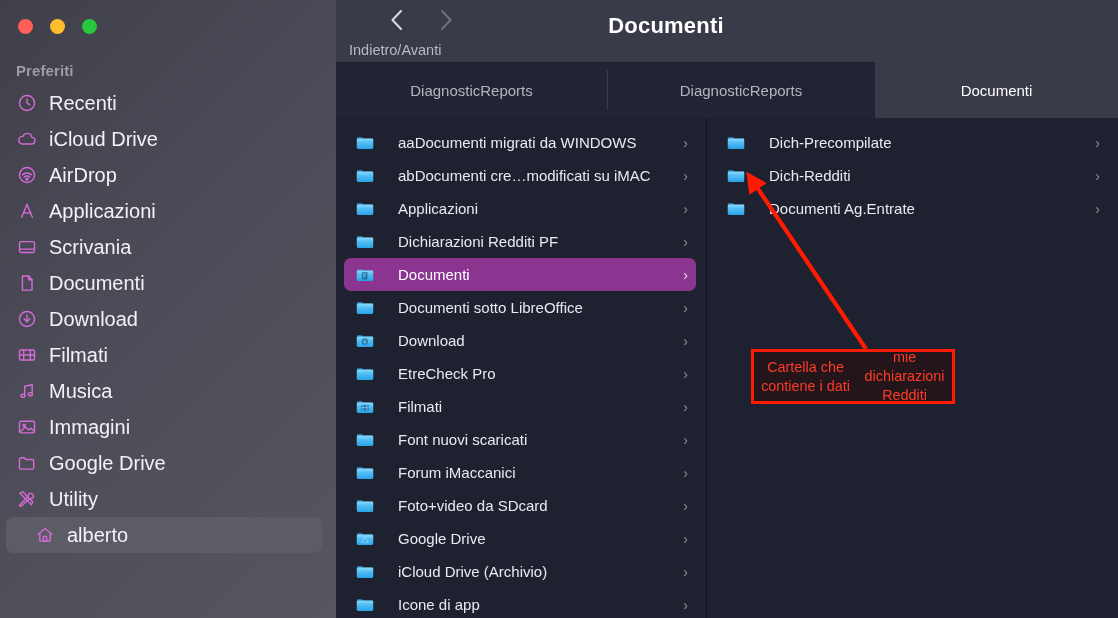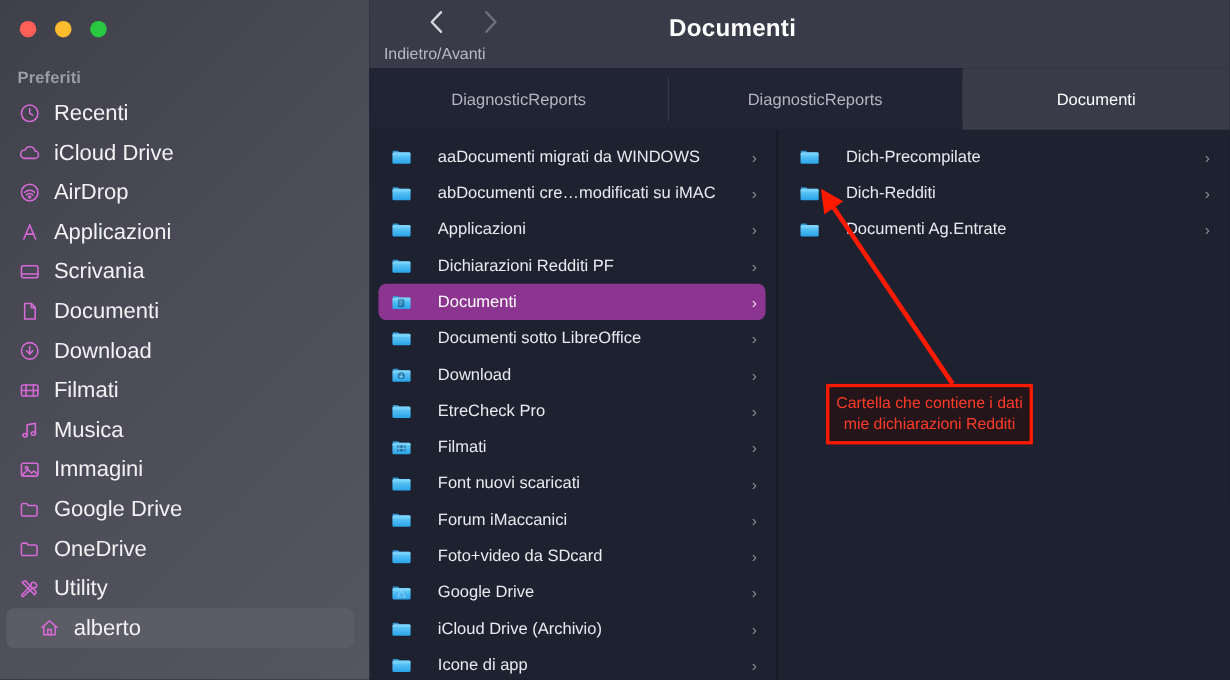--- a/index.html
+++ b/index.html
@@ -77,23 +77,23 @@
   }
   .row.selected { background:#8c3590; color:#ffffff; }
   .row .f-ico { width:22px; height:22px; flex:0 0 22px; margin-right:10px; }
   .row .f-name { flex:1; overflow:hidden; text-overflow:ellipsis;margin-left:12px; }
   .row .f-chev { color:#8e9099; font-size:14px; flex:0 0 12px; text-align:right; }
   .row.selected .f-chev { color:#f0d7f2; }
 
   
   #anno-svg { position:absolute; left:0; top:0; width:1118px; height:618px; pointer-events:none; }
   #anno-box {
-    position:absolute; left:751px; top:349px; width:188px; height:55px;
+    position:absolute; left:751px; top:349px; width:204px; height:55px;
     border:3px solid #ff1a00; background:#23151a;
-    display:flex; flex-direction:column; align-items:center; justify-content:center;
+    display:flex; flex-direction:row; align-items:center; justify-content:center;
     color:#ff3b28; font-size:14.4px; line-height:19px; text-align:center;
   }
 </style>
 </head>
 <body>
 
 <div id="app">
 
   <div id="sidebar">
 
@@ -201,28 +201,20 @@
           </span>
           <span class="side-label">Immagini</span>
         </div>
         <div class="side-item">
           <span class="side-ico">
             <svg width="20" height="20" viewBox="0 0 24 24" fill="none" stroke="#d66ad6" stroke-width="1.7" stroke-linecap="round" stroke-linejoin="round">
               <path d="M3 7.3a1.6 1.6 0 0 1 1.6-1.6h4l1.8 2.1h8a1.6 1.6 0 0 1 1.6 1.6v8.3a1.6 1.6 0 0 1-1.6 1.6H4.6A1.6 1.6 0 0 1 3 17.7z"></path>
             </svg>
           </span>
           <span class="side-label">Google Drive</span>
-        </div>
-        <div class="side-item">
-          <span class="side-ico">
-            <svg width="20" height="20" viewBox="0 0 24 24" fill="none" stroke="#d66ad6" stroke-width="1.7" stroke-linecap="round" stroke-linejoin="round">
-              <path d="M3 7.3a1.6 1.6 0 0 1 1.6-1.6h4l1.8 2.1h8a1.6 1.6 0 0 1 1.6 1.6v8.3a1.6 1.6 0 0 1-1.6 1.6H4.6A1.6 1.6 0 0 1 3 17.7z"></path>
-            </svg>
-          </span>
-          <span class="side-label">OneDrive</span>
         </div>
         <div class="side-item">
           <span class="side-ico">
             <svg width="20" height="20" viewBox="0 0 24 24" fill="none" stroke="#d66ad6" stroke-width="1.7" stroke-linecap="round" stroke-linejoin="round">
               <path d="M14.3 5.6a3.8 3.8 0 0 1 5 5l-4.4 1L4.6 21 3 19.4 13 9z"></path>
               <path d="M3.6 5 7 3.4l12 12.2-1.7 3.3z"></path>
             </svg>
           </span>
           <span class="side-label">Utility</span>
         </div>

